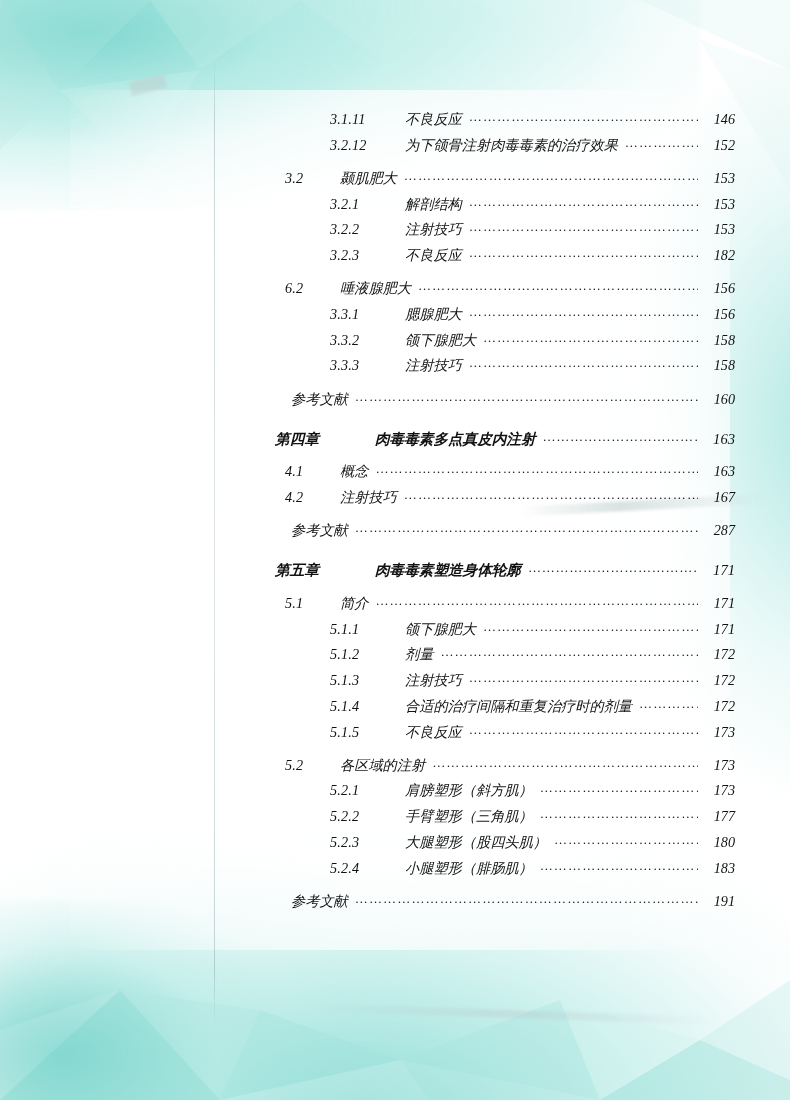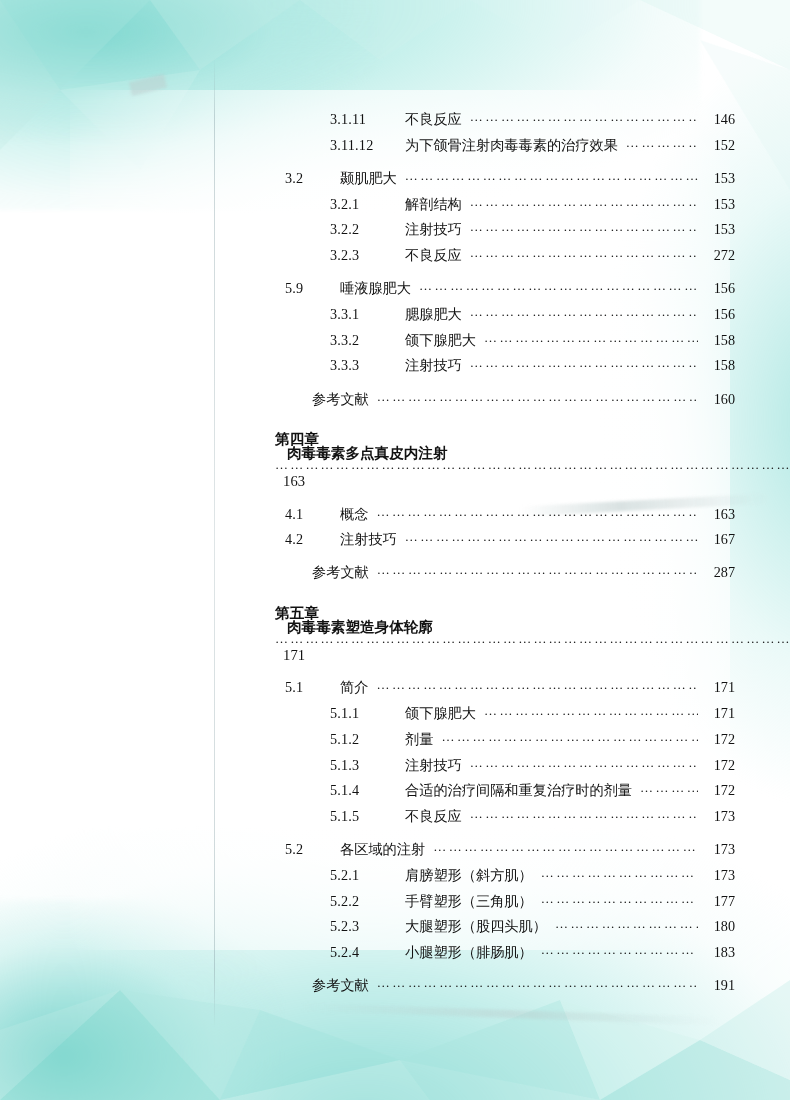--- a/index.html
+++ b/index.html
@@ -163,20 +163,21 @@
   }
 
   .row {
     display: flex;
     align-items: baseline;
     font-size: 14.2px;
     color: #141414;
     line-height: 1.0;
     margin-bottom: 11.5px;
     white-space: nowrap;
+    font-style: italic;
   }
 
   .num {
     flex: 0 0 auto;
     letter-spacing: 0.2px;
   }
   .title {
     flex: 0 0 auto;
     padding-left: 9px;
   }
@@ -192,32 +193,31 @@
   }
   .page {
     flex: 0 0 auto;
     width: 30px;
     text-align: right;
   }
 
   
   .lvl-3 .num { width: 66px; margin-left: 75px; }
   .lvl-2 .num { width: 46px; margin-left: 30px; }
-  .lvl-ref { margin-left: 57px; justify-content: center; }
+  .lvl-ref { margin-left: 36px; justify-content: center; }
   .lvl-ref .title { padding-left: 0; }
 
   
   .chapter {
     font-family: "Liberation Sans", sans-serif;
     font-weight: bold;
     font-size: 14.6px;
     margin-left: 0;
     margin-top: 26px;
     margin-bottom: 18px;
-    flex-direction: column;
   }
   .chapter .num {
     width: 88px;
     margin-left: 20px;
   }
   .chapter .title {
     padding-left: 12px;
   }
   .chapter .dots {
     letter-spacing: 2.2px;
@@ -284,21 +284,21 @@
     <div class="toc-inner">
 
       <div class="row lvl-3">
         <span class="num">3.1.11</span>
         <span class="title">不良反应</span>
         <span class="dots">…………………………………………………………………………………………………………</span>
         <span class="page">146</span>
       </div>
 
       <div class="row lvl-3">
-        <span class="num">3.11.12</span>
+        <span class="num">3.2.12</span>
         <span class="title">为下颌骨注射肉毒毒素的治疗效果</span>
         <span class="dots">…………………………………………………………………………………………………………</span>
         <span class="page">152</span>
       </div>
 
       <div class="row lvl-2 sec-gap">
         <span class="num">3.2</span>
         <span class="title">颞肌肥大</span>
         <span class="dots">…………………………………………………………………………………………………………</span>
         <span class="page">153</span>
@@ -315,25 +315,25 @@
         <span class="num">3.2.2</span>
         <span class="title">注射技巧</span>
         <span class="dots">…………………………………………………………………………………………………………</span>
         <span class="page">153</span>
       </div>
 
       <div class="row lvl-3">
         <span class="num">3.2.3</span>
         <span class="title">不良反应</span>
         <span class="dots">…………………………………………………………………………………………………………</span>
-        <span class="page">272</span>
+        <span class="page">182</span>
       </div>
 
       <div class="row lvl-2 sec-gap">
-        <span class="num">5.9</span>
+        <span class="num">6.2</span>
         <span class="title">唾液腺肥大</span>
         <span class="dots">…………………………………………………………………………………………………………</span>
         <span class="page">156</span>
       </div>
 
       <div class="row lvl-3">
         <span class="num">3.3.1</span>
         <span class="title">腮腺肥大</span>
         <span class="dots">…………………………………………………………………………………………………………</span>
         <span class="page">156</span>

